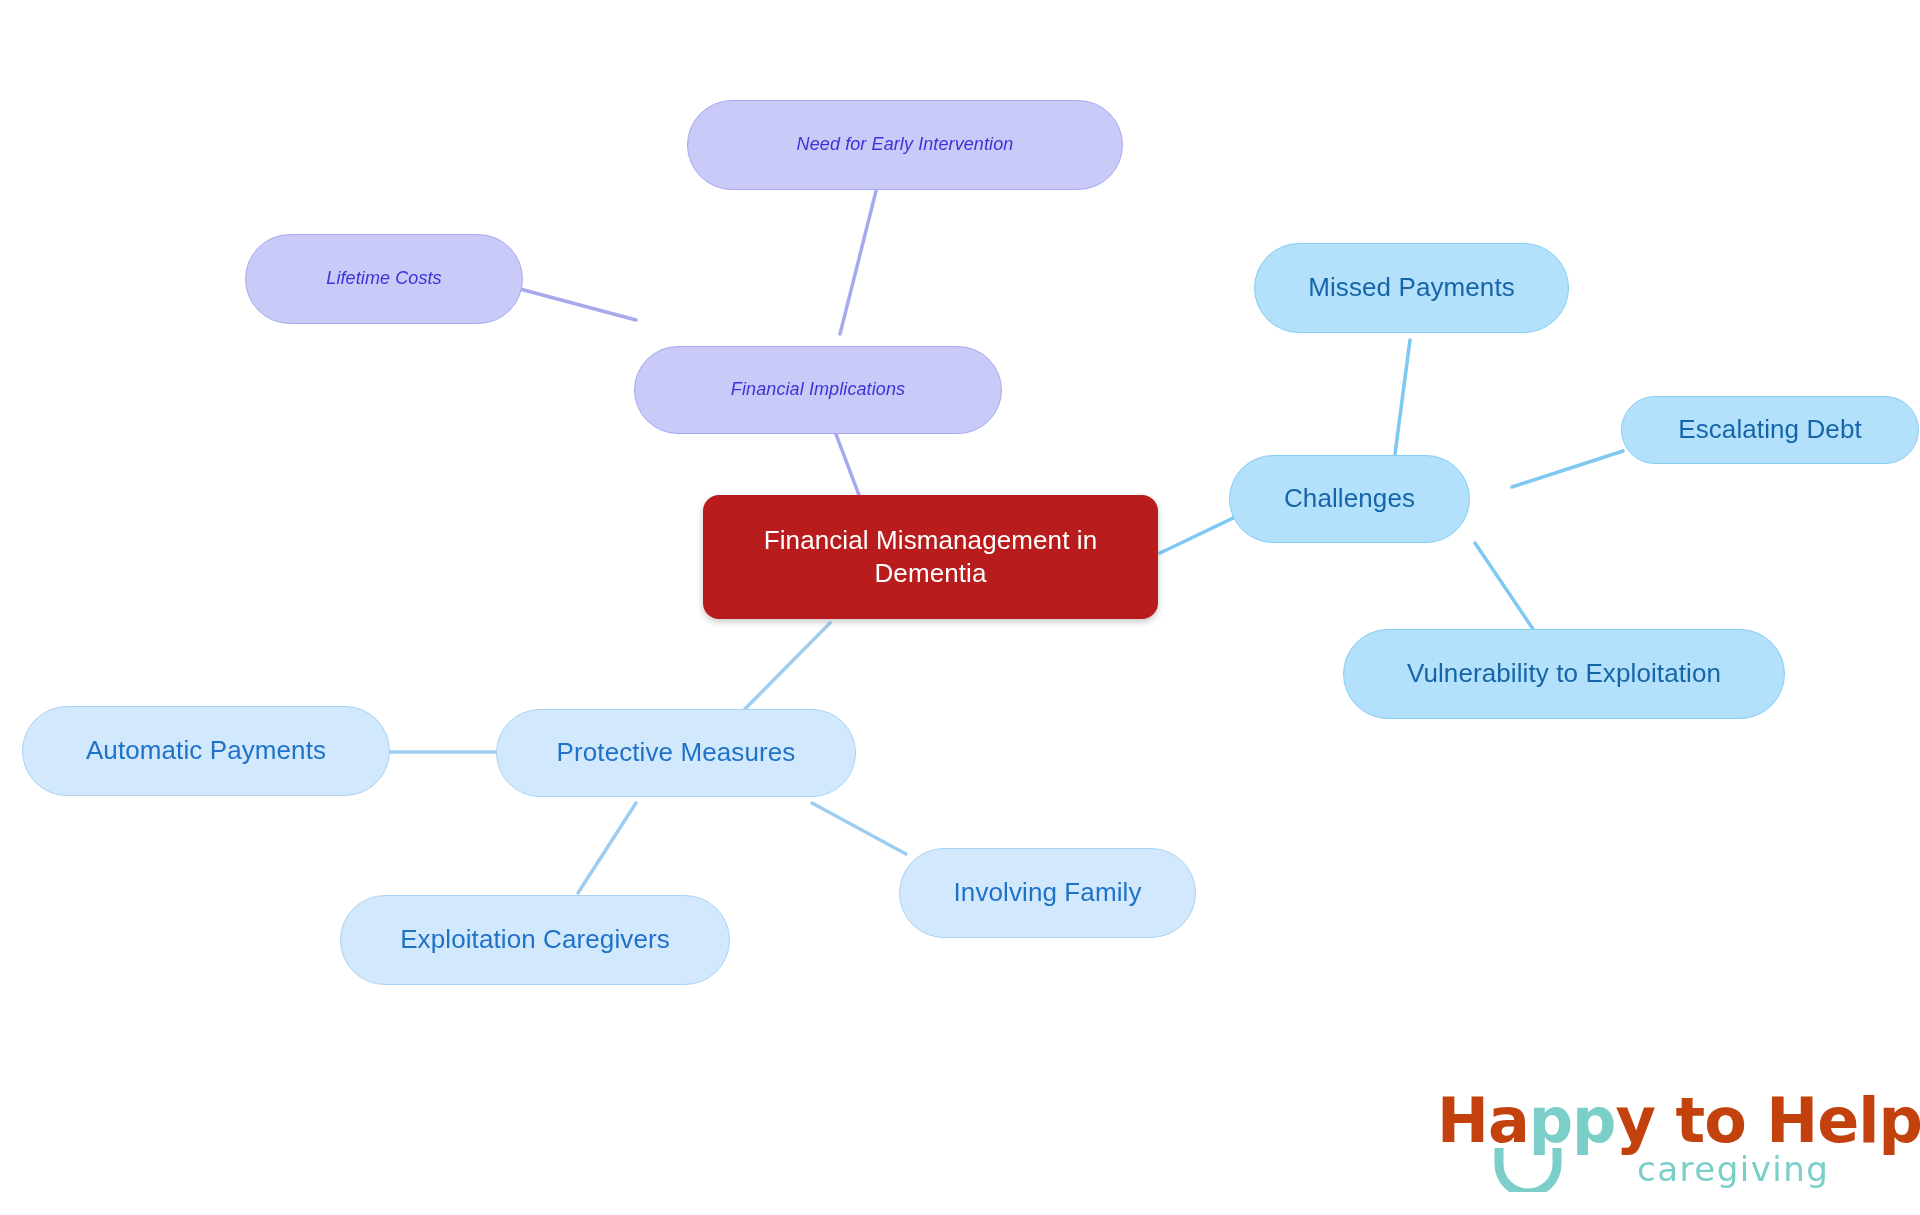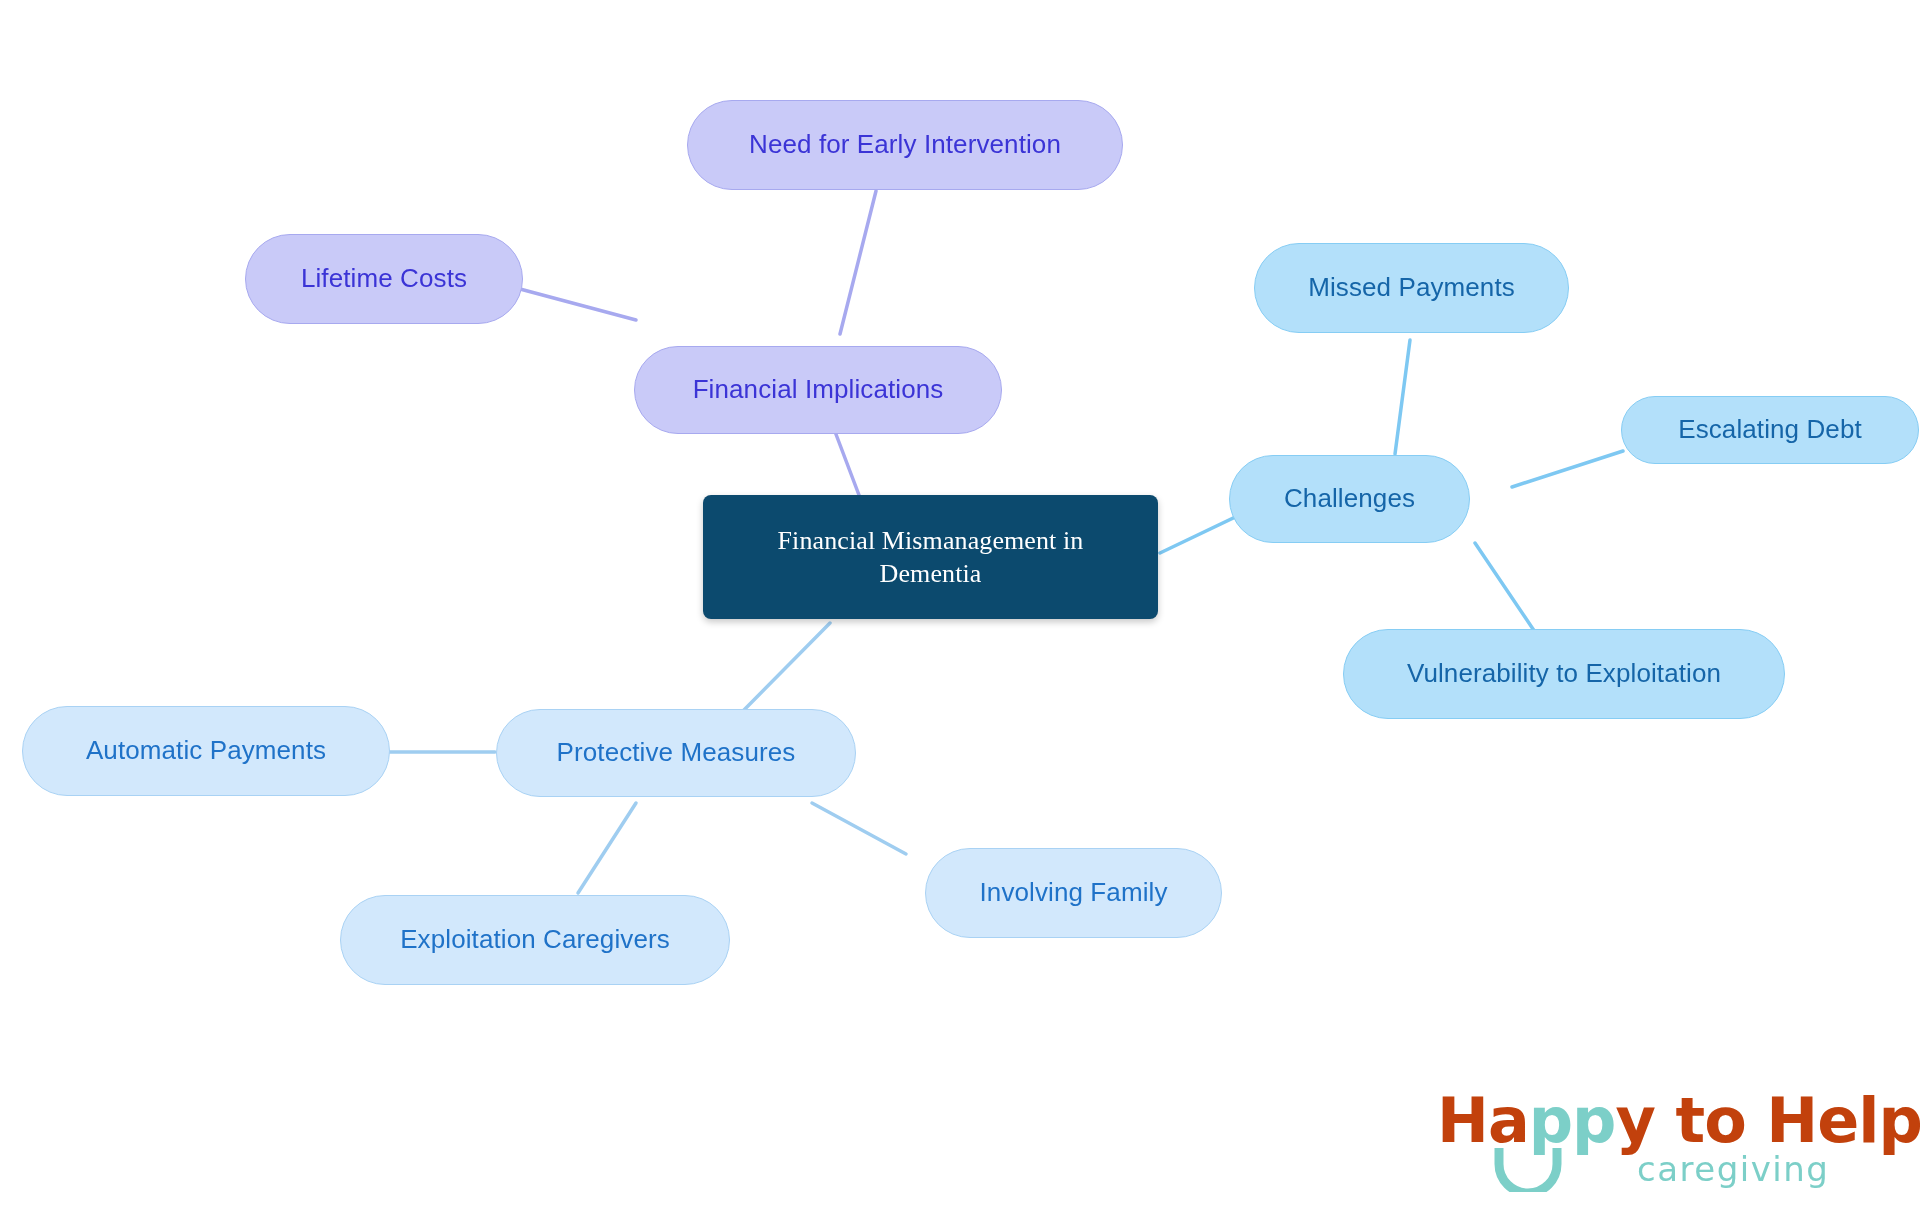--- a/index.html
+++ b/index.html
@@ -31,35 +31,35 @@
     display: flex;
     align-items: center;
     justify-content: center;
     text-align: center;
     border-radius: 999px;
     line-height: 1.28;
     white-space: pre-line;
     letter-spacing: 0.1px;
   }
   .node-root {
-    background: #0c4a6e;
+    background: #b91c1c;
     color: #ffffff;
     border: none;
-    border-radius: 8px;
+    border-radius: 16px;
     font-size: 26px;
     box-shadow: 0 3px 7px rgba(0,0,0,0.22);
     padding: 0 26px;
-    font-family: Liberation Serif, serif;
   }
   .node-purple {
     background: #c9caf8;
     border: 1.6px solid #a7a9ef;
     color: #3b34d6;
-    font-size: 26px;
+    font-size: 18px;
     padding: 0 24px;
+    font-style: italic;
   }
   .node-blue-mid {
     background: #b3e0fa;
     border: 1.6px solid #86cdf4;
     color: #1565a8;
     font-size: 26px;
     padding: 16px 24px;
   }
   .node-blue-light {
     background: #d2e8fc;
@@ -167,21 +167,21 @@
   </div>
 
   <div class="node node-blue-light" style="left:22px; top:706px; width:368px; height:90px;">
     <span>Automatic Payments</span>
   </div>
 
   <div class="node node-blue-light" style="left:340px; top:895px; width:390px; height:90px;">
     <span>Exploitation Caregivers</span>
   </div>
 
-  <div class="node node-blue-light" style="left:925px; top:848px; width:297px; height:90px;">
+  <div class="node node-blue-light" style="left:899px; top:848px; width:297px; height:90px;">
     <span>Involving Family</span>
   </div>
 
   <div id="logo">
     <div class="logo-wordmark">
       <span class="logo-coral">Ha</span><span class="logo-teal">pp</span><span class="logo-coral">y</span><span class="logo-coral"> to Help</span>
     </div>
     <svg id="logo-smile" viewBox="0 0 70 46">
       <path d="M6 2 L6 18 A29 29 0 0 0 64 18 L64 2" fill="none" stroke="#7ccfc8" stroke-width="9" stroke-linecap="butt"></path>
     </svg>

